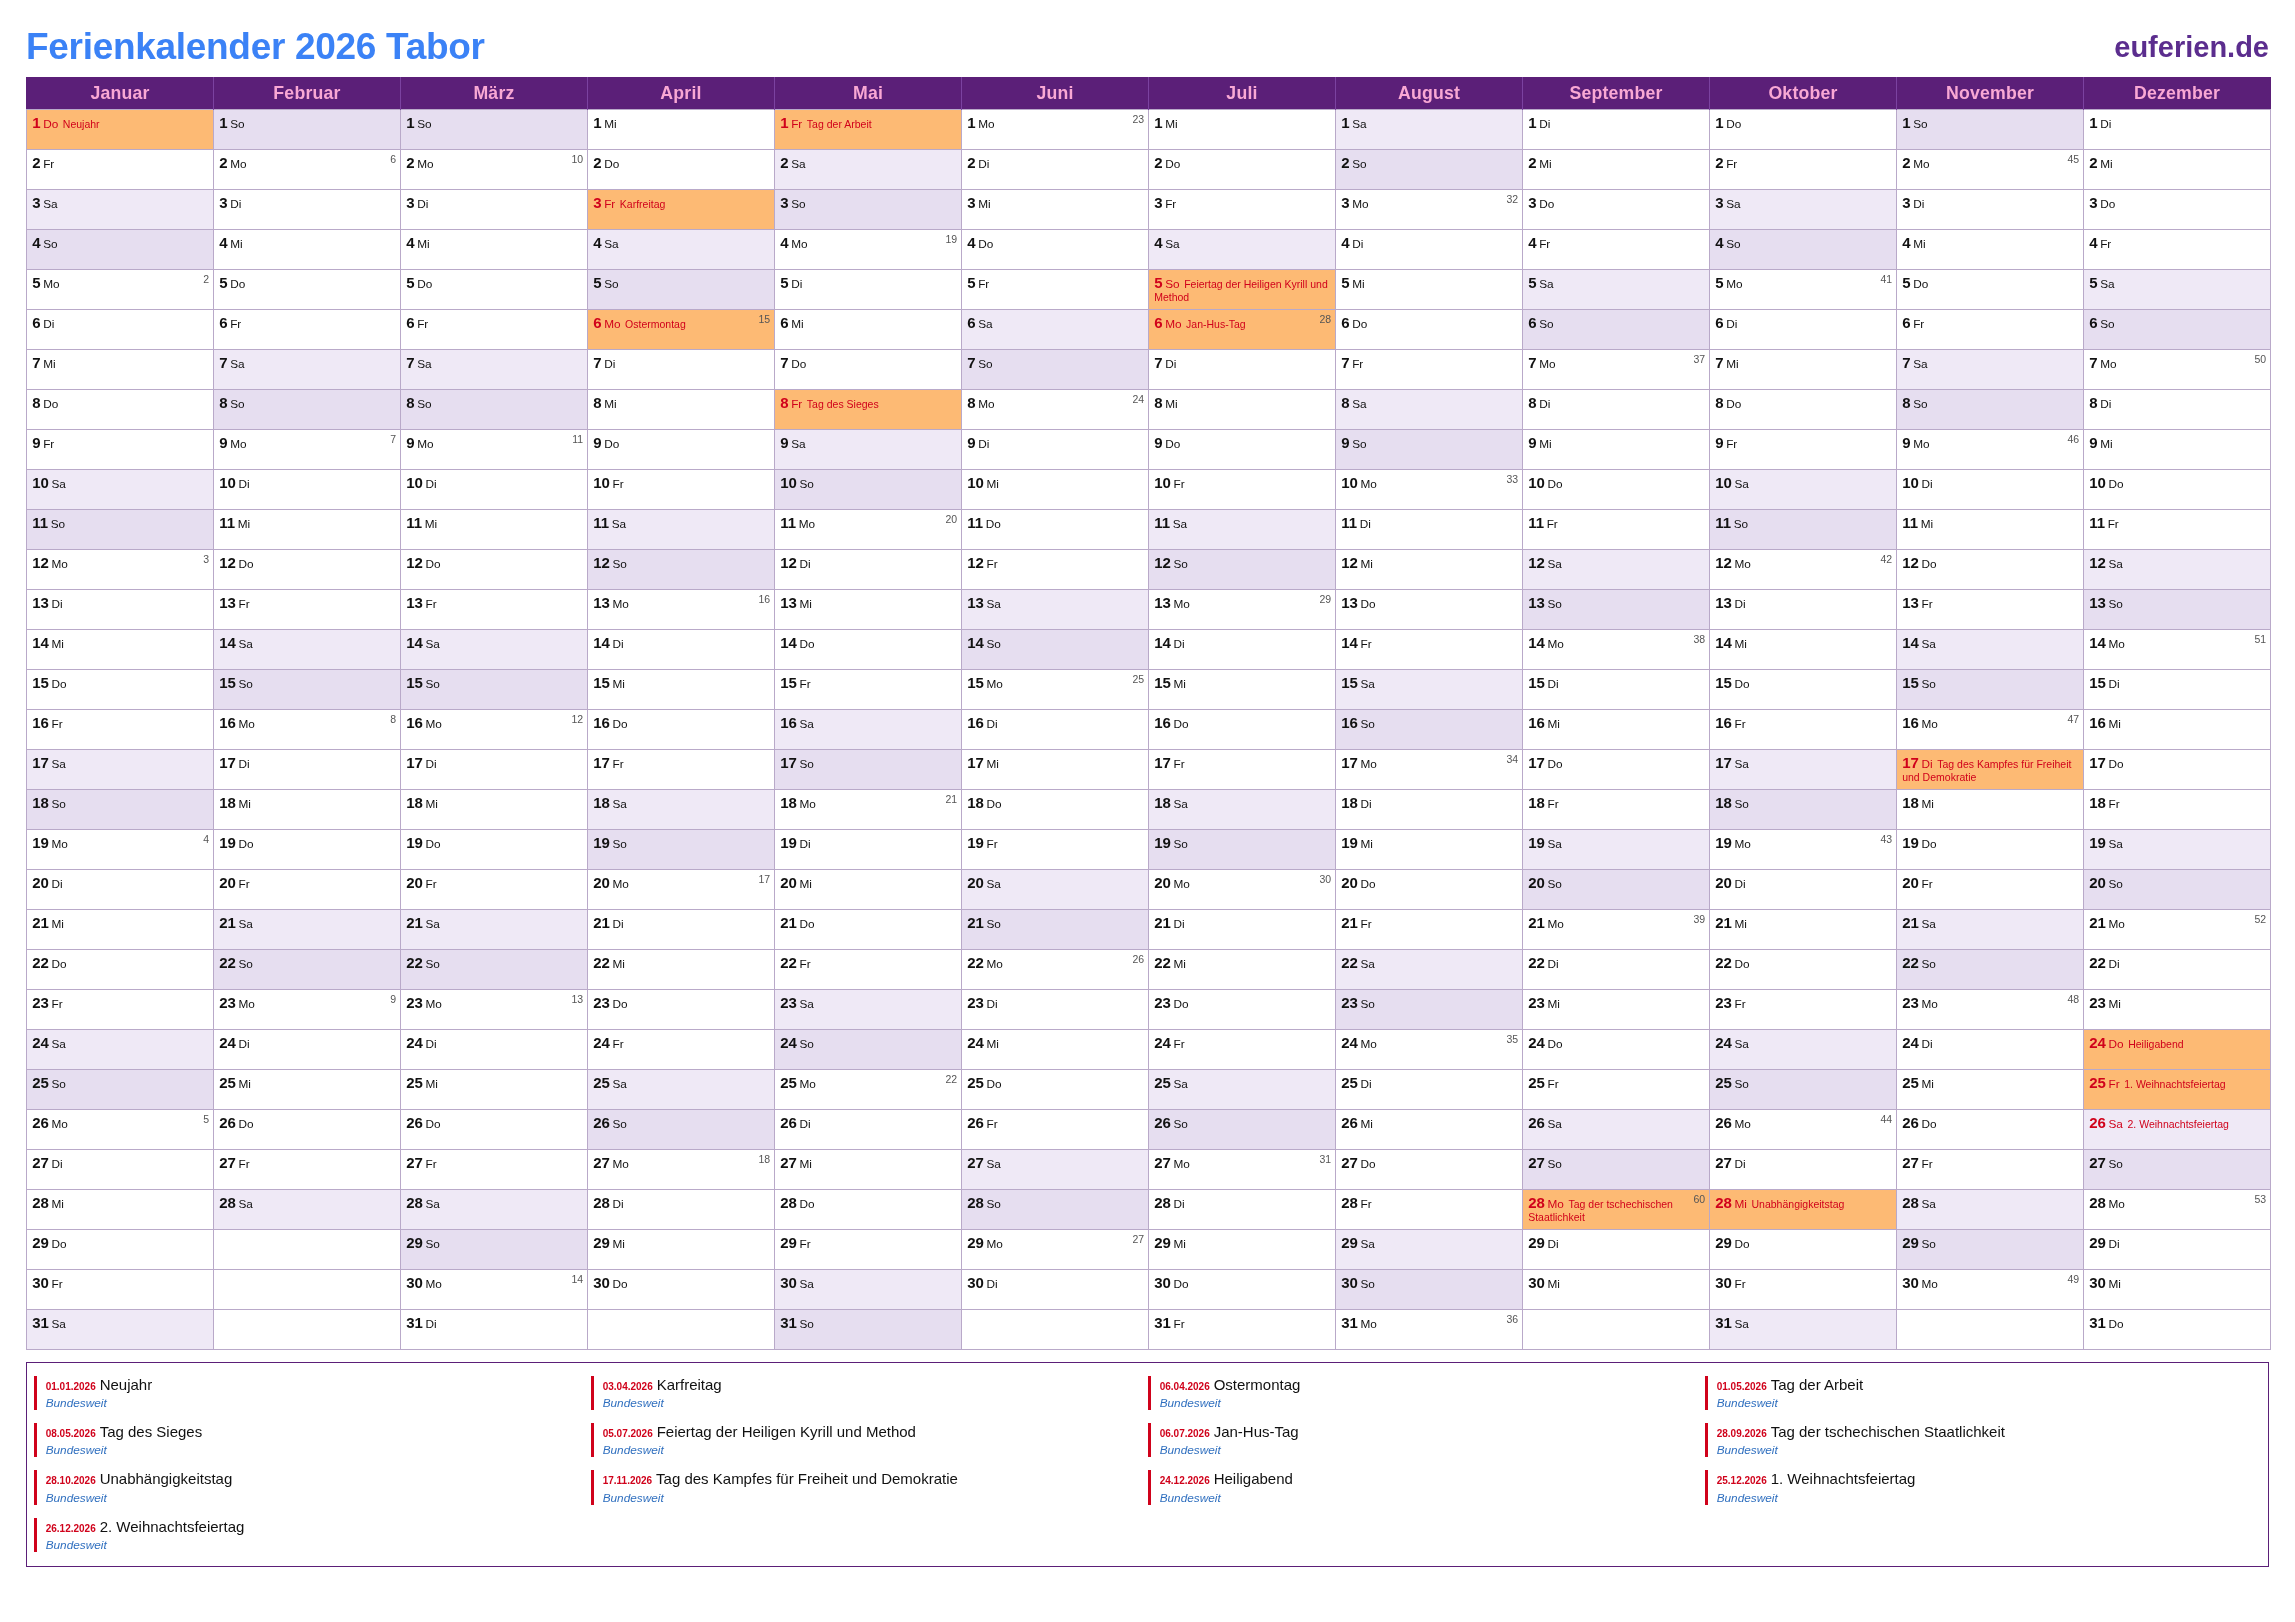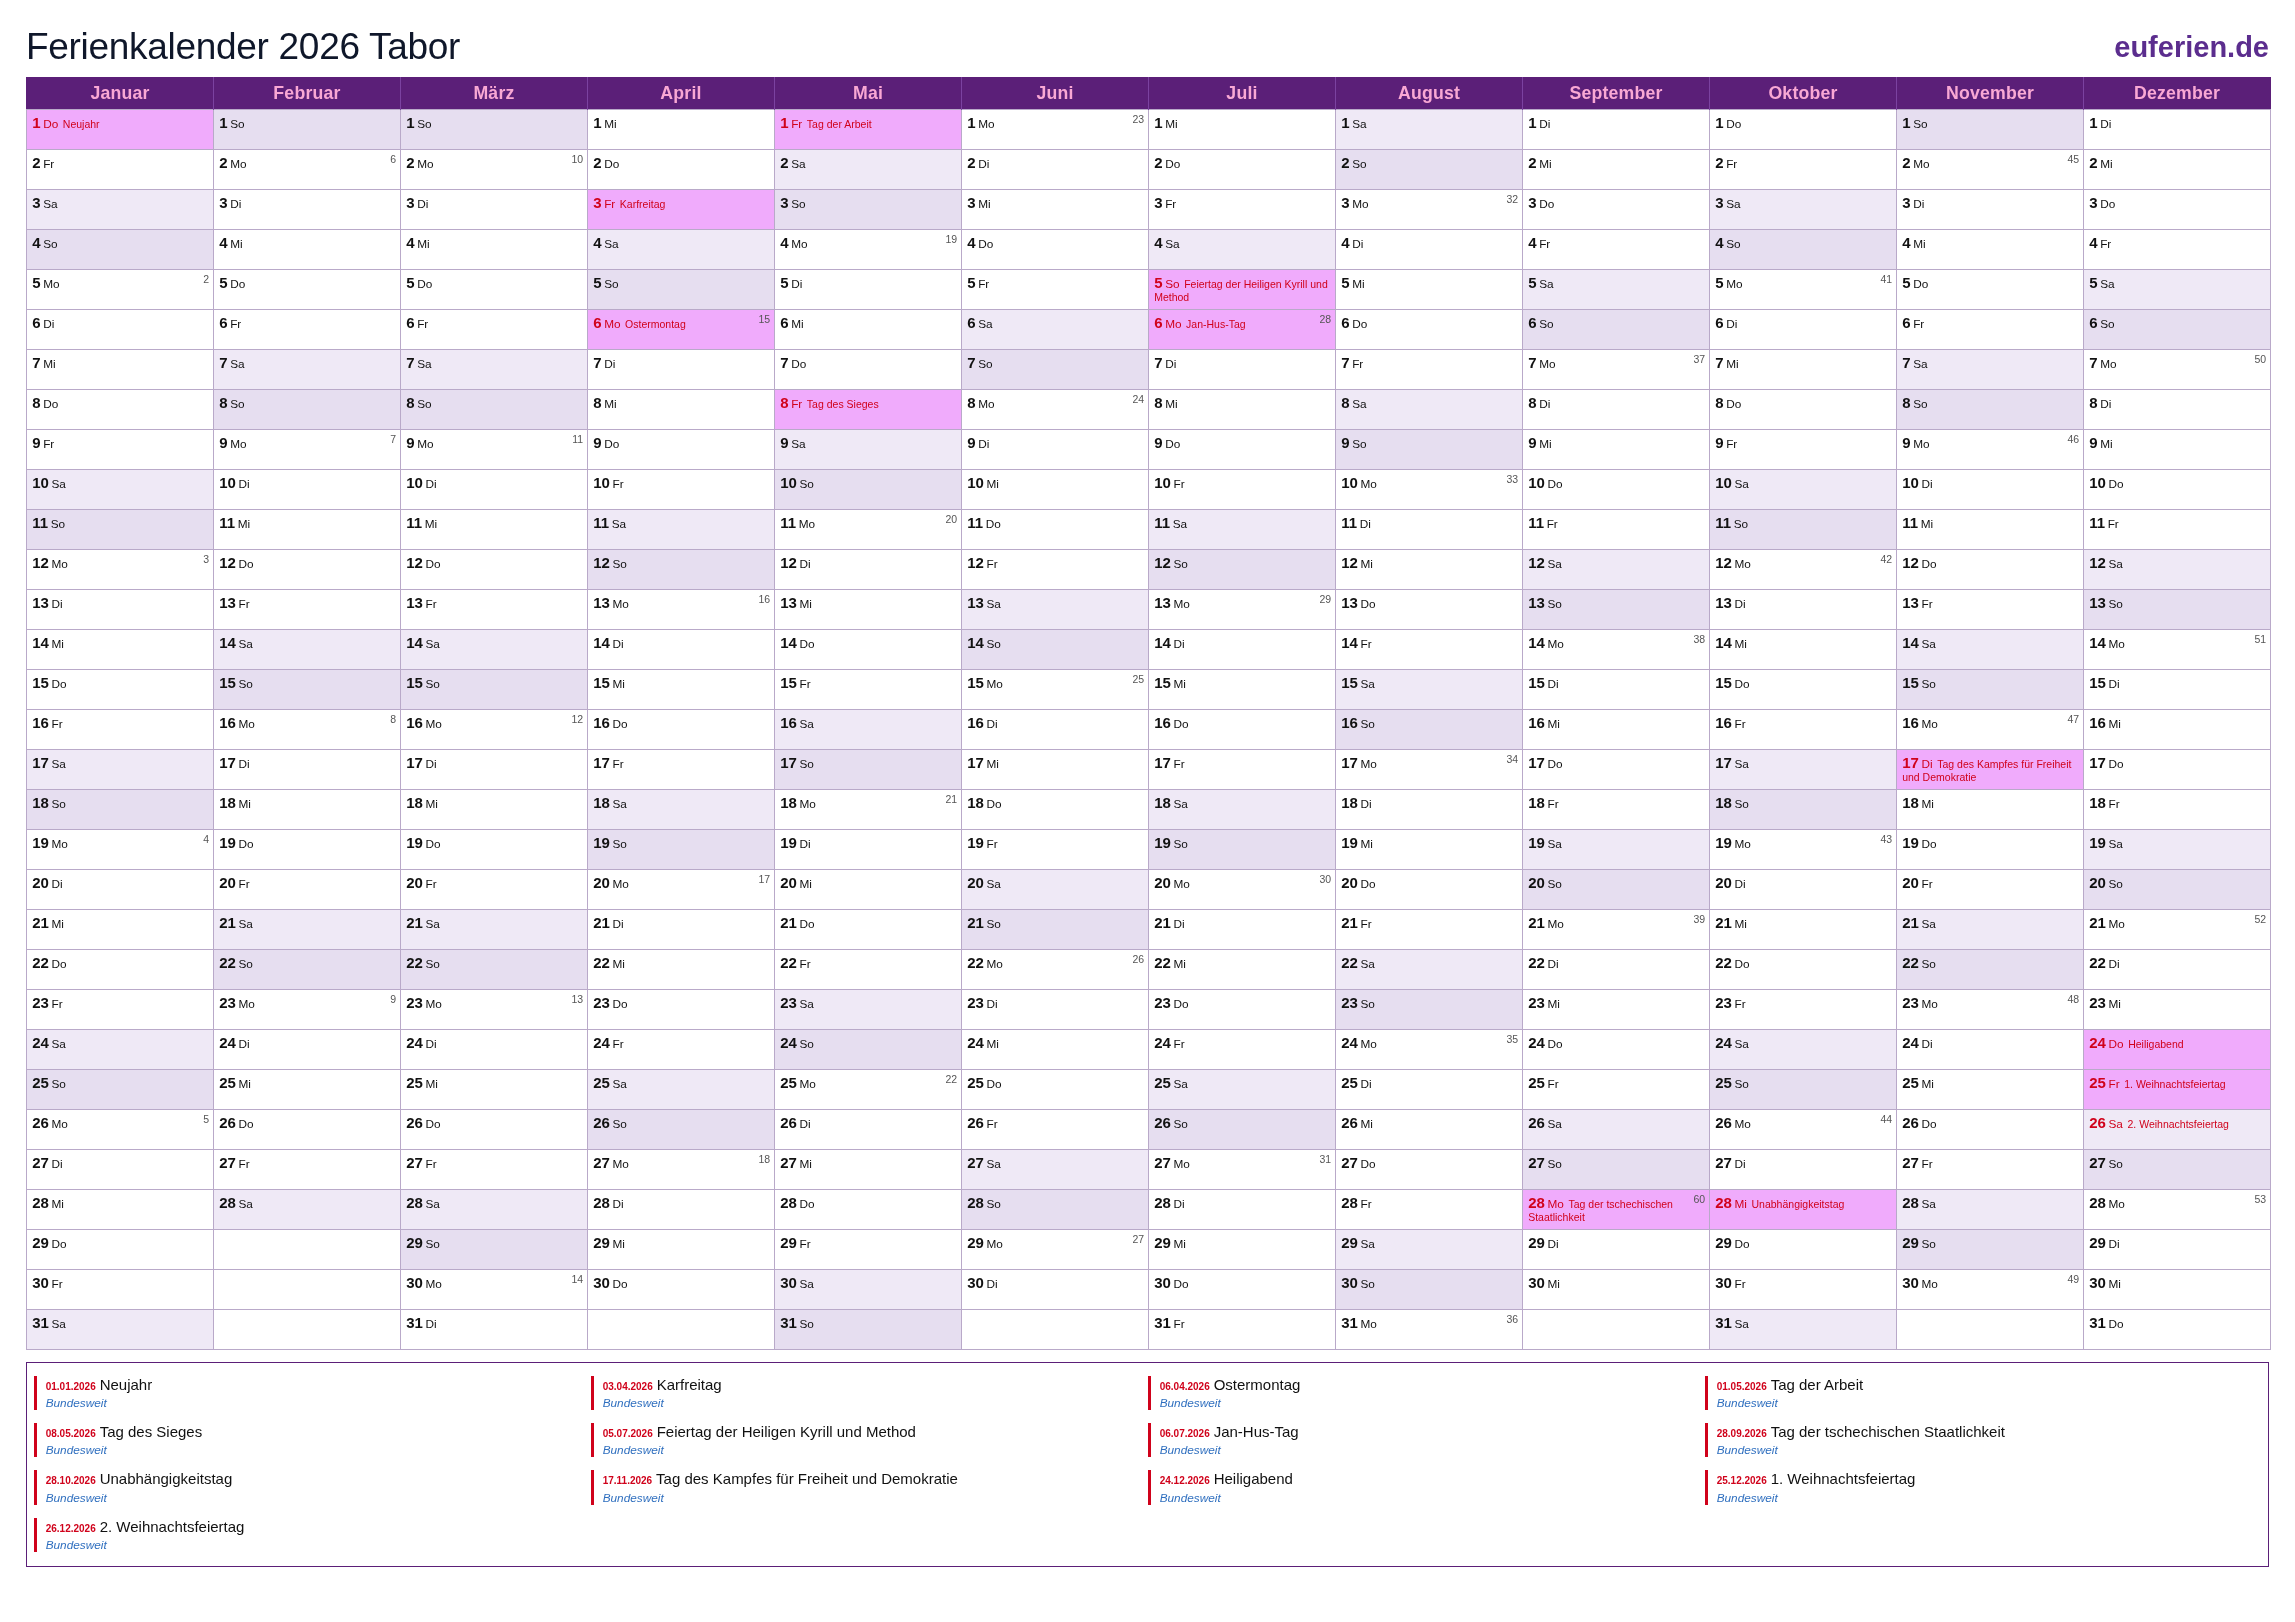--- a/index.html
+++ b/index.html
@@ -22,22 +22,22 @@
   }
   
   .topbar {
     display: flex;
     align-items: center;
     justify-content: space-between;
     height: 60px;
   }
   .page-title {
     font-size: 37px;
-    font-weight: normal;
-    color: #0f172a;
+    font-weight: bold;
+    color: #3b82f6;
     letter-spacing: -0.3px;
   }
   .brand {
     font-size: 29px;
     font-weight: bold;
     color: #5b2d8e;
   }
   
   .calendar {
     border: 1.3px solid #5b1f78;
@@ -91,21 +91,21 @@
     position: absolute;
     top: 3.3px;
     right: 3.9px;
     font-size: 10.5px;
     color: #555555;
   }
   td.weekend { background: #efe9f6; }
   td.sun     { background: #e6def0; margin-left: 13px; }
   td.empty   { background: #ffffff; }
   td.holiday .dnum, td.holiday .dwd { color: #d0021b; }
-  td.hl-tint { background: #f0abfc; }
+  td.hl-tint { background: #fdba74; }
   
   .legend {
     margin-top: 11.8px;
     border: 1.3px solid #5b1f78;
     width: 2243px;
     box-sizing: border-box;
     padding: 6.5px 6.5px 7.9px 6.5px;
     background: #ffffff;
   }
   .legend-grid {

